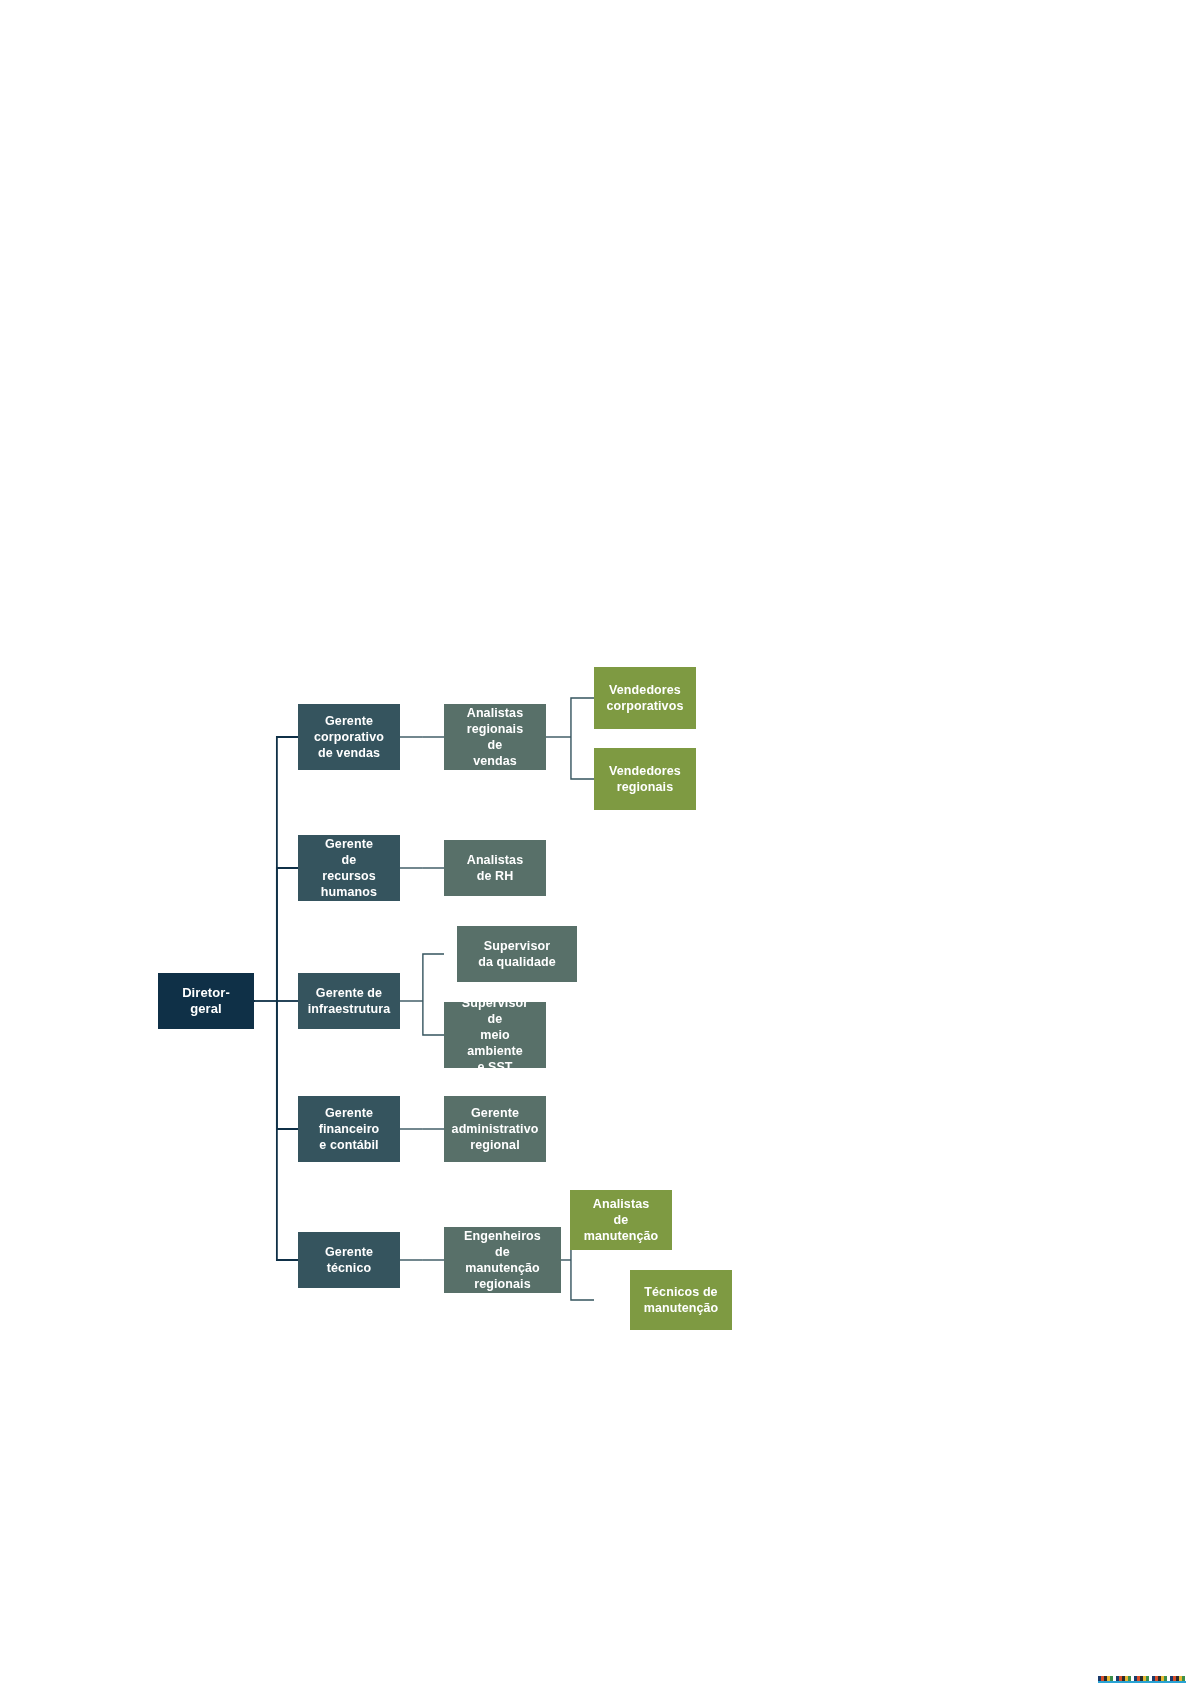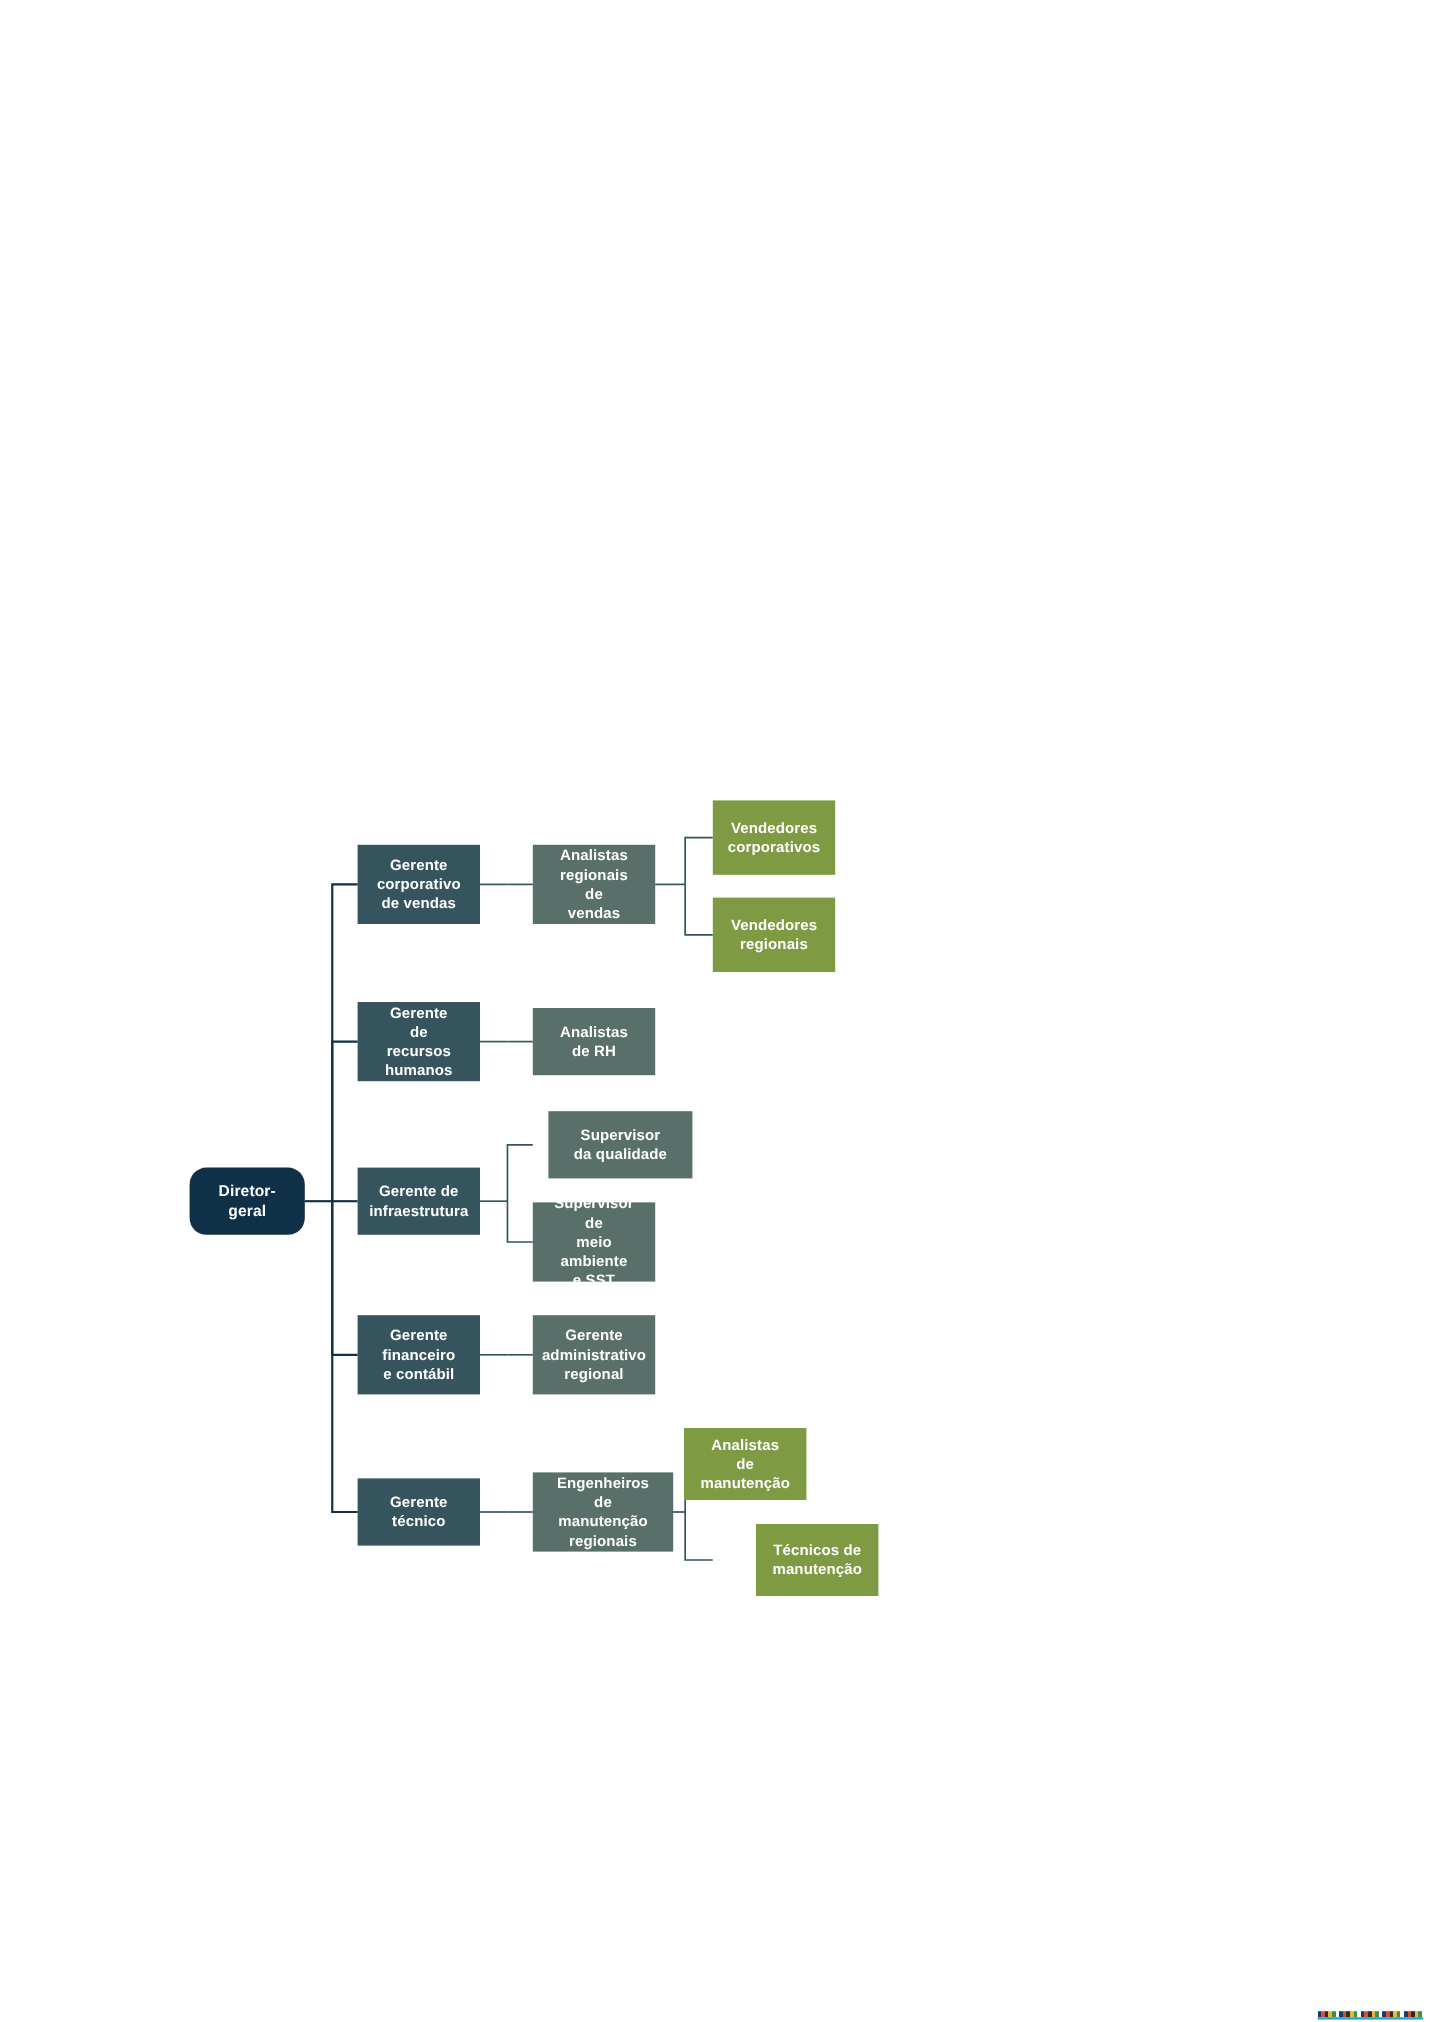--- a/index.html
+++ b/index.html
@@ -36,21 +36,20 @@
     letter-spacing: 0.1px;
     padding: 2px 20px;
     white-space: pre-line;
     z-index: 2;
     font-weight: bold;
   }
 
   .node.root {
     background: #0f3047;
     font-size: 13px;
-    border-radius: 14px;
   }
   .node.lvl2 {
     background: #35545e;
   }
   .node.lvl3 {
     background: #587069;
   }
   .node.lvl4 {
     background: #7e9a42;
   }

